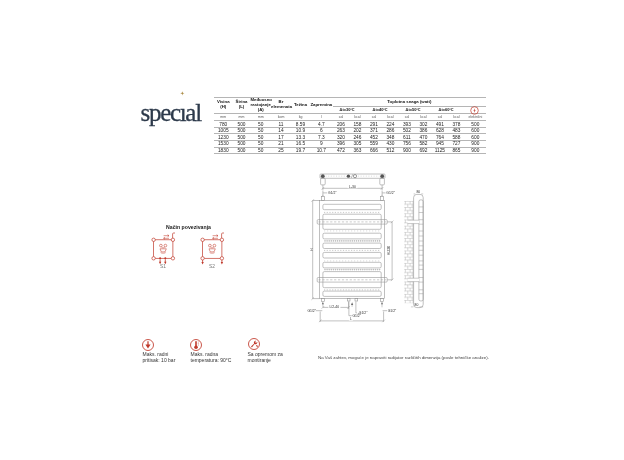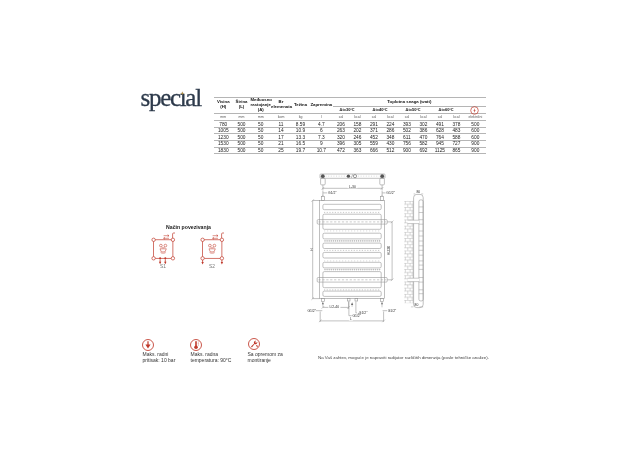--- a/index.html
+++ b/index.html
@@ -1,21 +1,21 @@
 <!DOCTYPE html>
 <html><head>
 <meta charset="utf-8">
 <style>
   html,body{margin:0;padding:0;background:#fff;}
   #page{position:relative;width:624px;height:460px;background:#fff;overflow:hidden;
         font-family:"Liberation Sans",sans-serif;}
   .abs{position:absolute;}
   table{border-collapse:collapse;table-layout:fixed;}
   td,th{padding:0;margin:0;font-weight:normal;text-align:center;vertical-align:middle;}
-  .logo{font-family:"Liberation Serif",serif;font-weight:normal;color:#2d3a4b;}
+  .logo{font-family:"Liberation Serif",serif;font-weight:normal;color:#2d3a4b;margin-top:15px;}
 </style>
 </head>
 <body>
 <div id="page">
 
 <div class="abs logo" style="left:140.5px;top:83.6px;font-size:25px;-webkit-text-stroke:0.3px #2d3a4b;letter-spacing:-1.3px;">specıal</div>
 
 <svg class="abs" style="left:180.2px;top:91.3px;" width="5" height="5" viewBox="0 0 5 5">
 <path d="M2.3,0.2 L2.75,1.85 L4.4,2.3 L2.75,2.75 L2.3,4.4 L1.85,2.75 L0.2,2.3 L1.85,1.85 Z" fill="#a8863d"></path>
 </svg>

